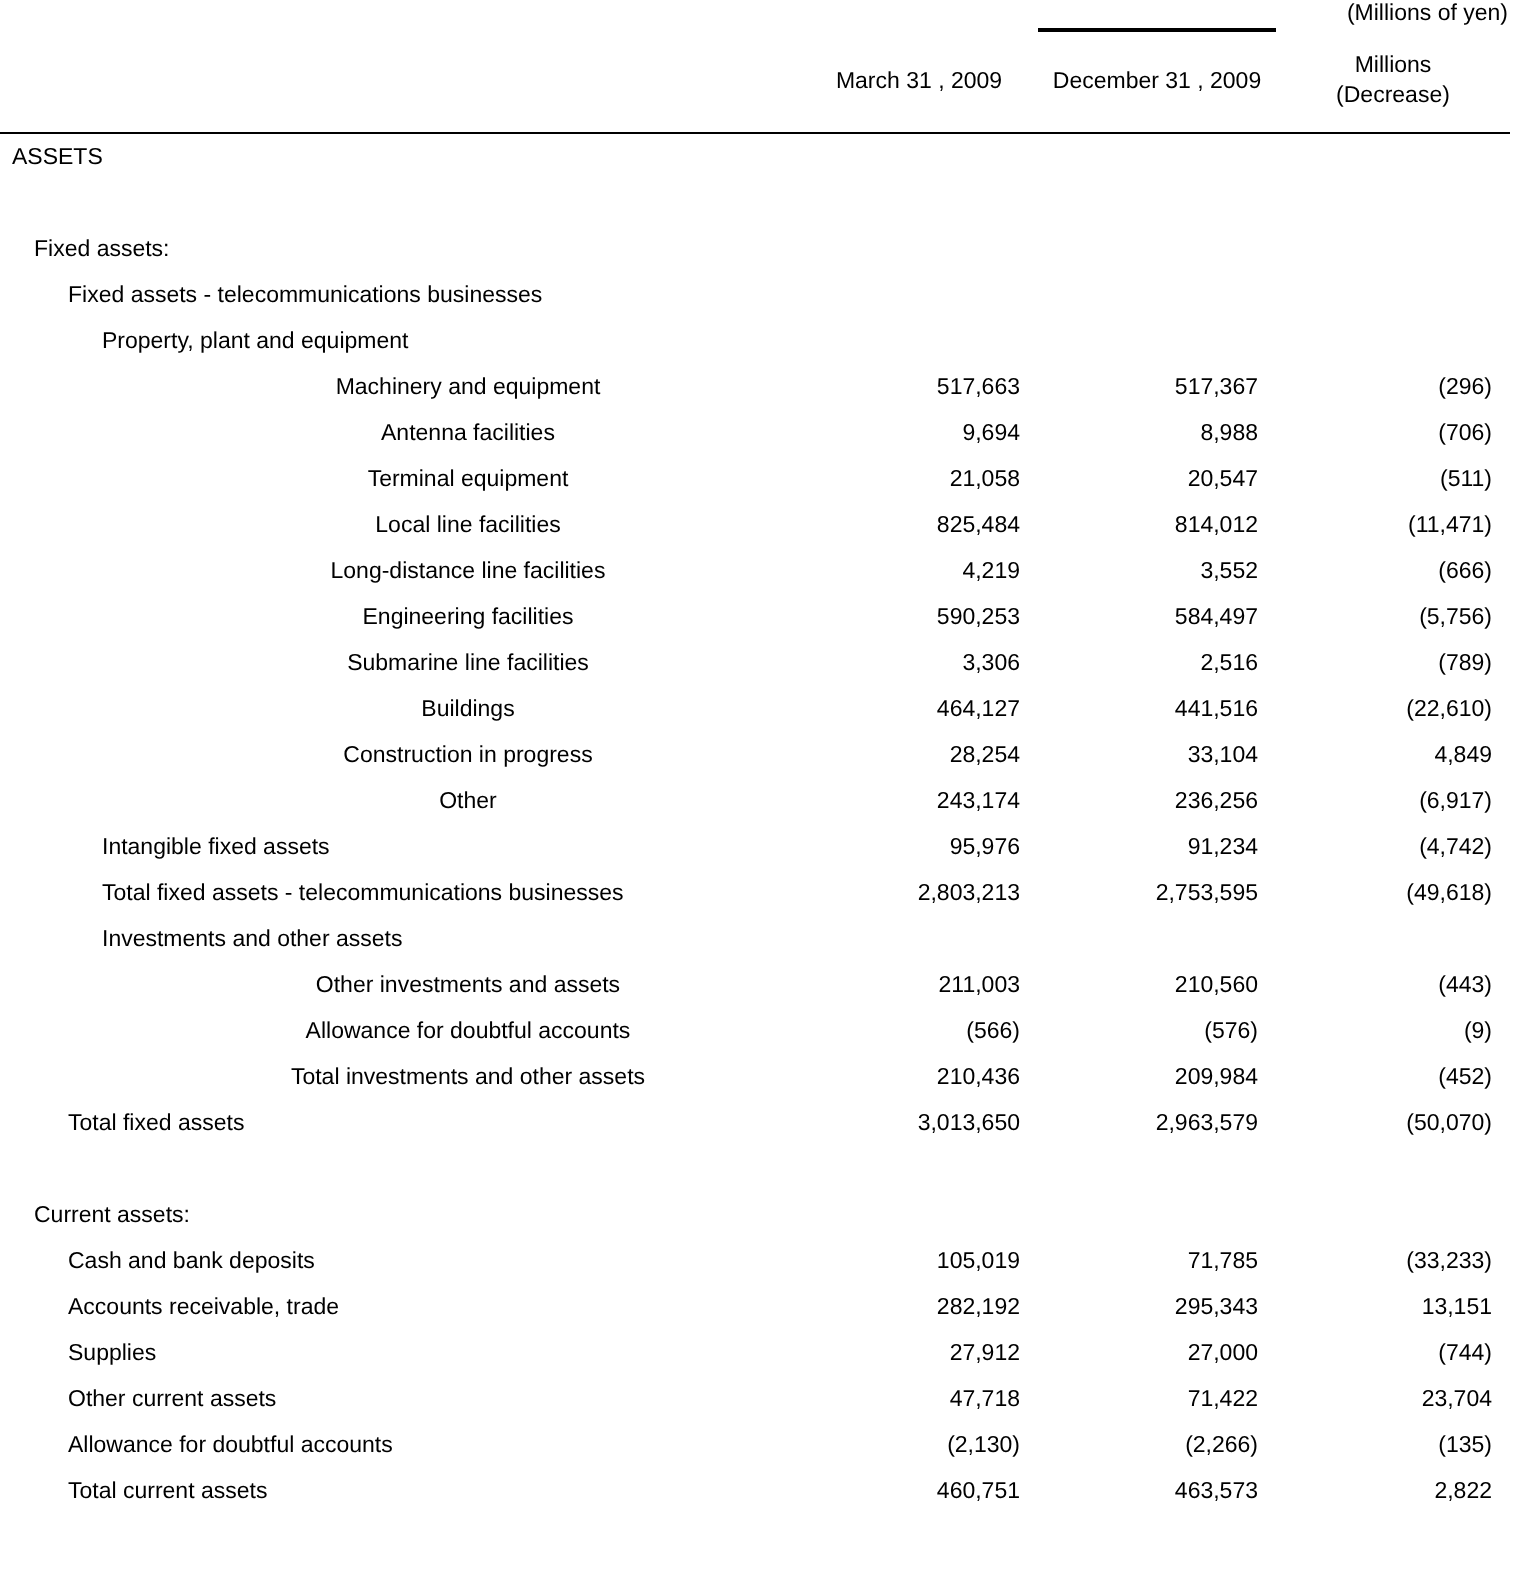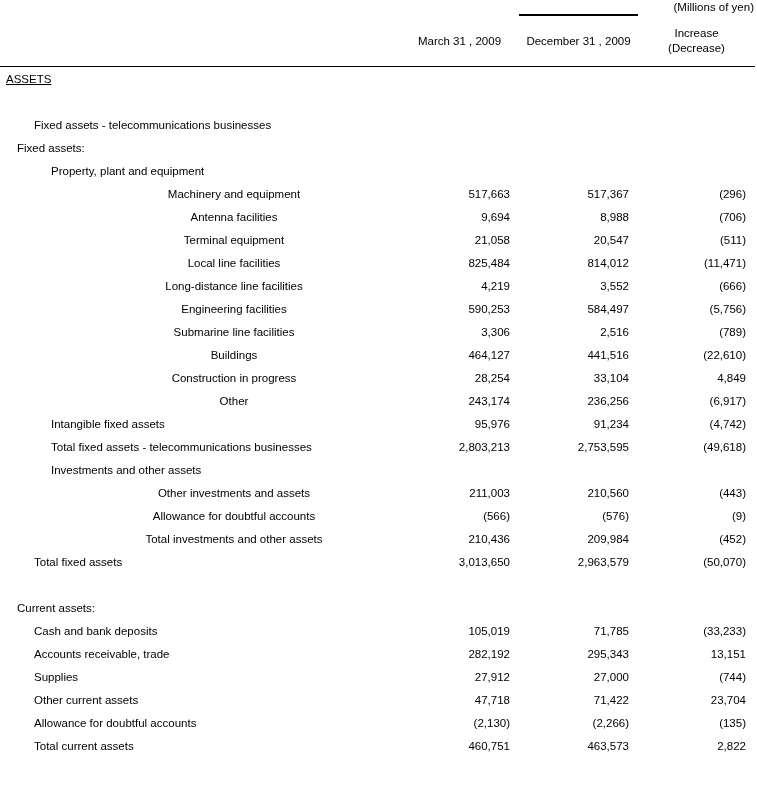--- a/index.html
+++ b/index.html
@@ -84,21 +84,21 @@
     white-space: nowrap;
   }
 
   
   .i0 { padding-left: 6px !important; }
   .i1 { padding-left: 17px !important; }
   .i2 { padding-left: 34px !important; }
   .i3 { padding-left: 51px !important; }
   .i4 { padding-left: 68px !important; text-align: center; }
 
-  .underline { text-decoration: underline; }
+  .underline { }
 </style>
 </head>
 <body>
 
 <div class="sheet">
 
   <div class="units-line">(Millions of yen)</div>
 
   <table class="bs">
     <colgroup>
@@ -106,46 +106,46 @@
       <col class="c-mar">
       <col class="c-dec">
       <col class="c-inc">
     </colgroup>
     <tbody>
       <tr class="hdr frame-top">
         <td class="lab"></td>
         <td class="mar num">March 31 , 2009</td>
         <td class="dec num">December 31 , 2009</td>
         <td class="inc num hdr-two">
-          <div>Increase</div>
+          <div>Millions</div>
           <div>(Decrease)</div>
         </td>
       </tr>
     </tbody>
     <tbody id="rows-body">
         <tr class="r">
           <td class="lab i0"><span class="underline">ASSETS</span></td>
           <td class="mar num"></td>
           <td class="dec num"></td>
           <td class="inc num"></td>
         </tr>
         <tr class="r">
           <td class="lab i0"></td>
           <td class="mar num"></td>
           <td class="dec num"></td>
           <td class="inc num"></td>
         </tr>
         <tr class="r">
+          <td class="lab i1">Fixed assets:</td>
+          <td class="mar num"></td>
+          <td class="dec num"></td>
+          <td class="inc num"></td>
+        </tr>
+        <tr class="r">
           <td class="lab i2">Fixed assets - telecommunications businesses</td>
-          <td class="mar num"></td>
-          <td class="dec num"></td>
-          <td class="inc num"></td>
-        </tr>
-        <tr class="r">
-          <td class="lab i1">Fixed assets:</td>
           <td class="mar num"></td>
           <td class="dec num"></td>
           <td class="inc num"></td>
         </tr>
         <tr class="r">
           <td class="lab i3">Property, plant and equipment</td>
           <td class="mar num"></td>
           <td class="dec num"></td>
           <td class="inc num"></td>
         </tr>

